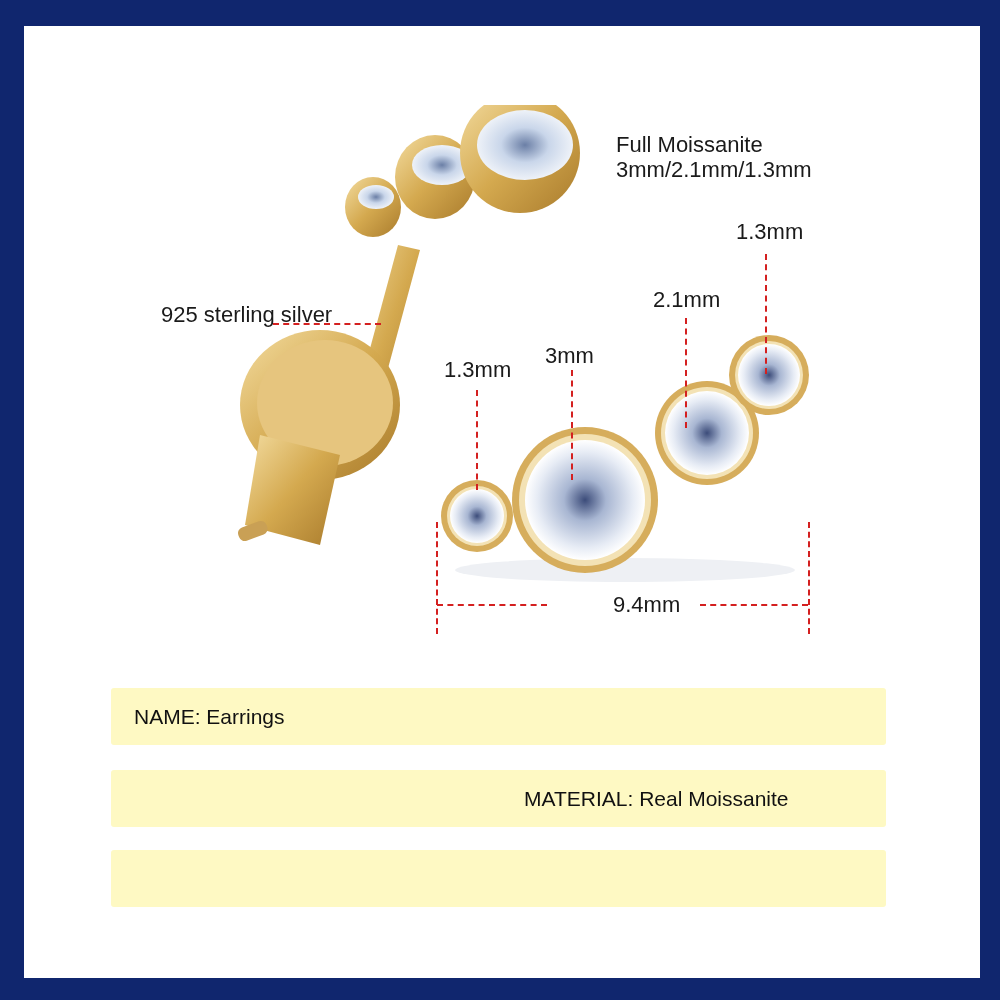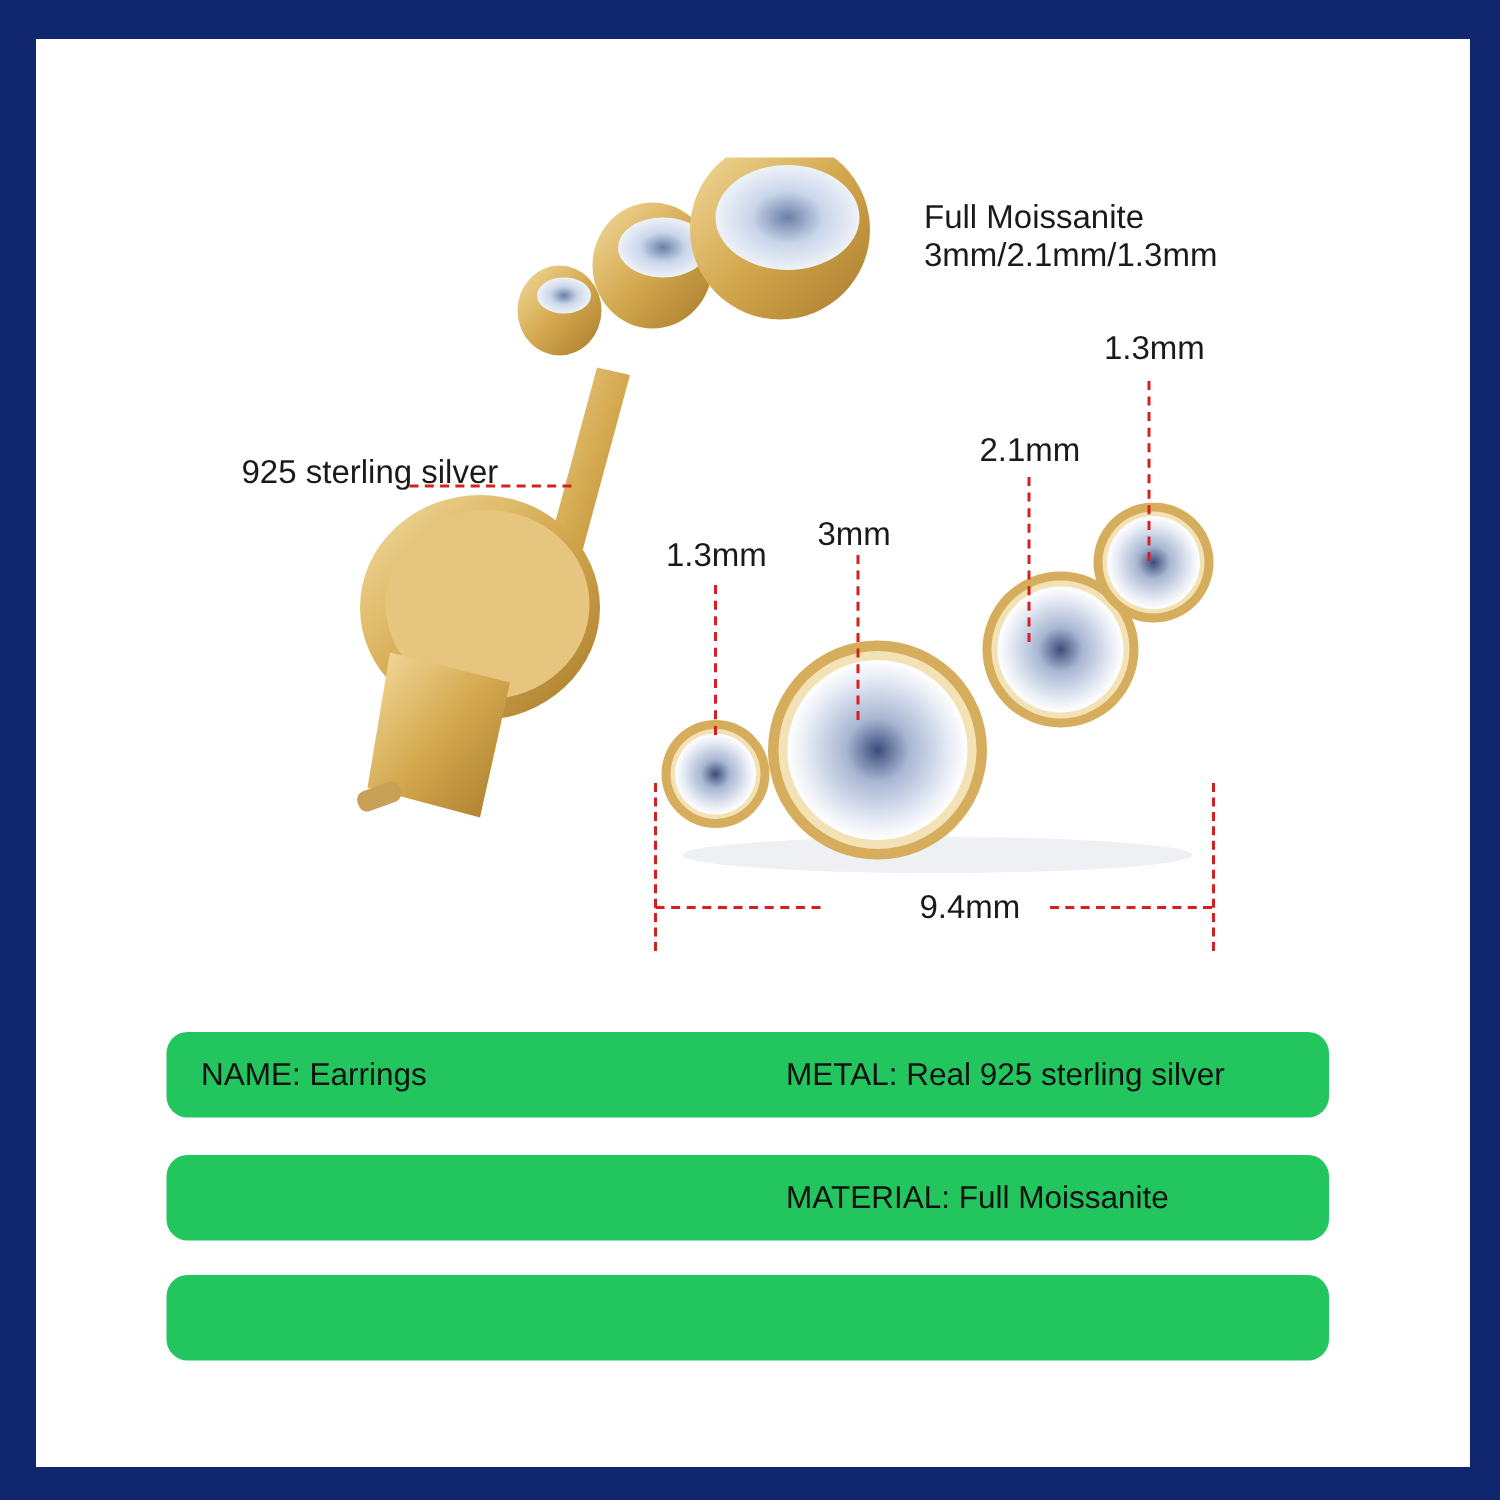--- a/index.html
+++ b/index.html
@@ -1,21 +1,21 @@
 <!DOCTYPE html>
 <html><head>
 <meta charset="utf-8">
 <style>
   html,body{margin:0;padding:0;}
   body{width:1000px;height:1000px;background:#10266e;position:relative;overflow:hidden;font-family:"Liberation Sans",sans-serif;}
   .panel{position:absolute;left:24px;top:26px;width:956px;height:952px;background:#fff;}
   .lbl{position:absolute;color:#1a1a1a;font-size:22px;line-height:22px;white-space:nowrap;}
   .vdash{position:absolute;width:0;border-left:2px dashed #d42020;}
   .hdash{position:absolute;height:0;border-top:2px dashed #d42020;}
-  .row{position:absolute;left:111px;width:775px;height:57px;background:#22c55e;border-radius:14px;}
+  .row{position:absolute;left:111px;width:775px;height:57px;background:#fef9c3;border-radius:3px;}
   .row .c1,.row .c2{position:absolute;top:17px;font-size:21px;line-height:24px;color:#111;white-space:nowrap;}
   .row .c1{left:23px;}
   .row .c2{left:413px;}
   svg{position:absolute;}
 </style>
 </head>
 <body>
 
 <div class="panel"></div>
 
@@ -91,19 +91,18 @@
 <div class="vdash" style="left:476px;top:390px;height:100px"></div>
 
 <div class="vdash" style="left:436px;top:522px;height:112px"></div>
 <div class="vdash" style="left:808px;top:522px;height:112px"></div>
 <div class="hdash" style="left:437px;top:604px;height:0;width:110px"></div>
 <div class="hdash" style="left:700px;top:604px;width:108px"></div>
 <div class="lbl" style="left:613px;top:594px">9.4mm</div>
 
 <div class="row" style="top:688px">
   <span class="c1">NAME: Earrings</span>
-  <span class="c2">METAL: Real 925 sterling silver</span>
 </div>
 <div class="row" style="top:770px">
-  <span class="c2">MATERIAL: Full Moissanite</span>
+  <span class="c2">MATERIAL: Real Moissanite</span>
 </div>
 <div class="row" style="top:850px">
 </div>
 
 </body></html>

